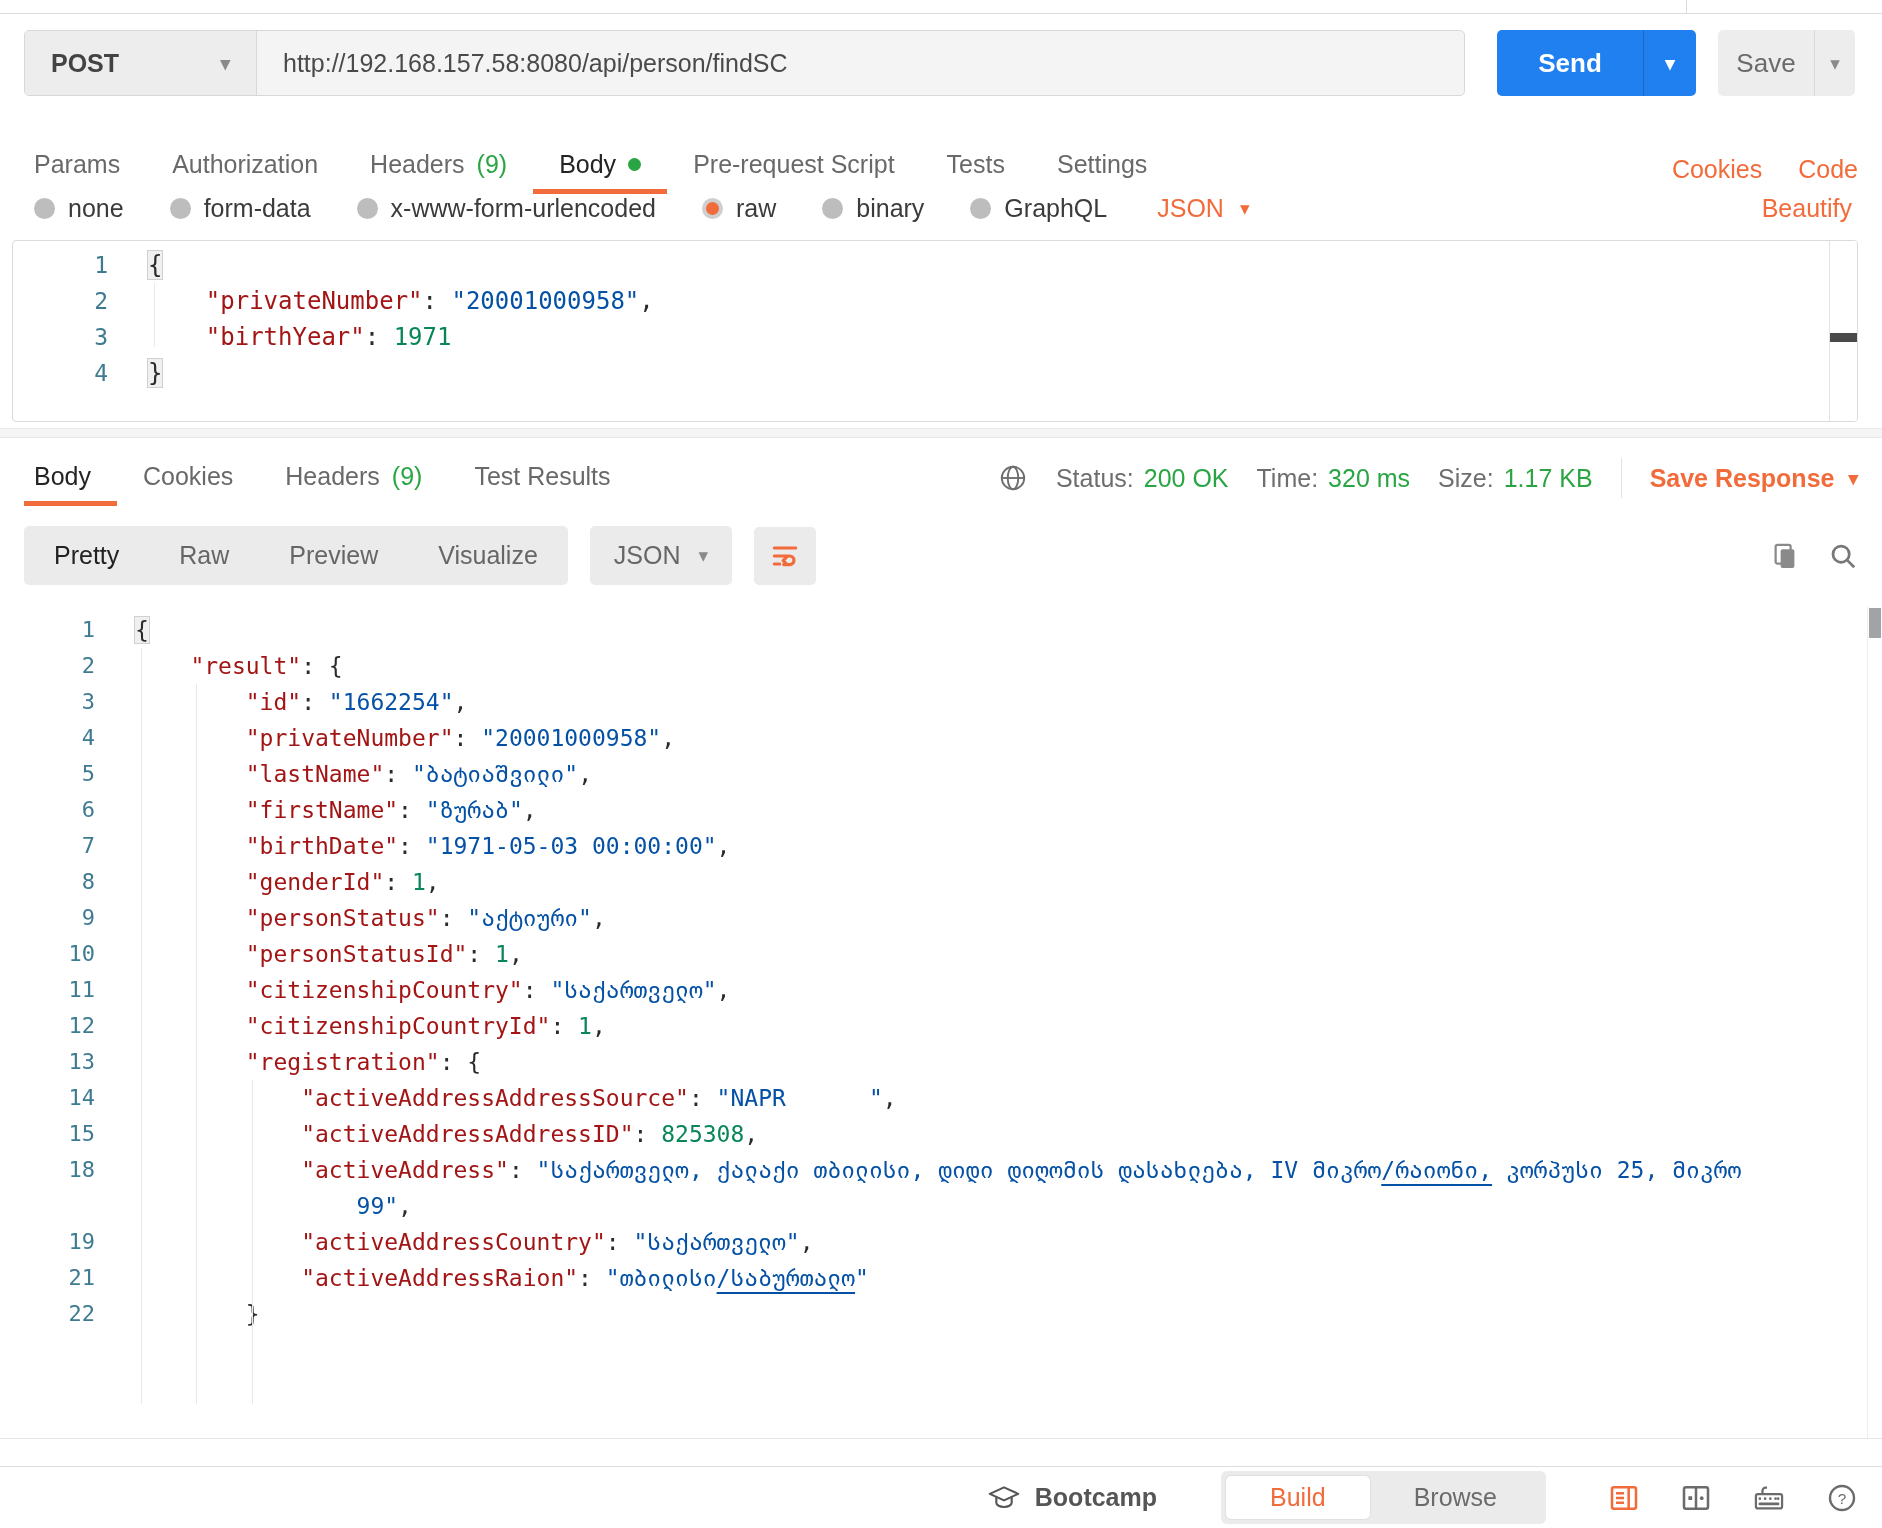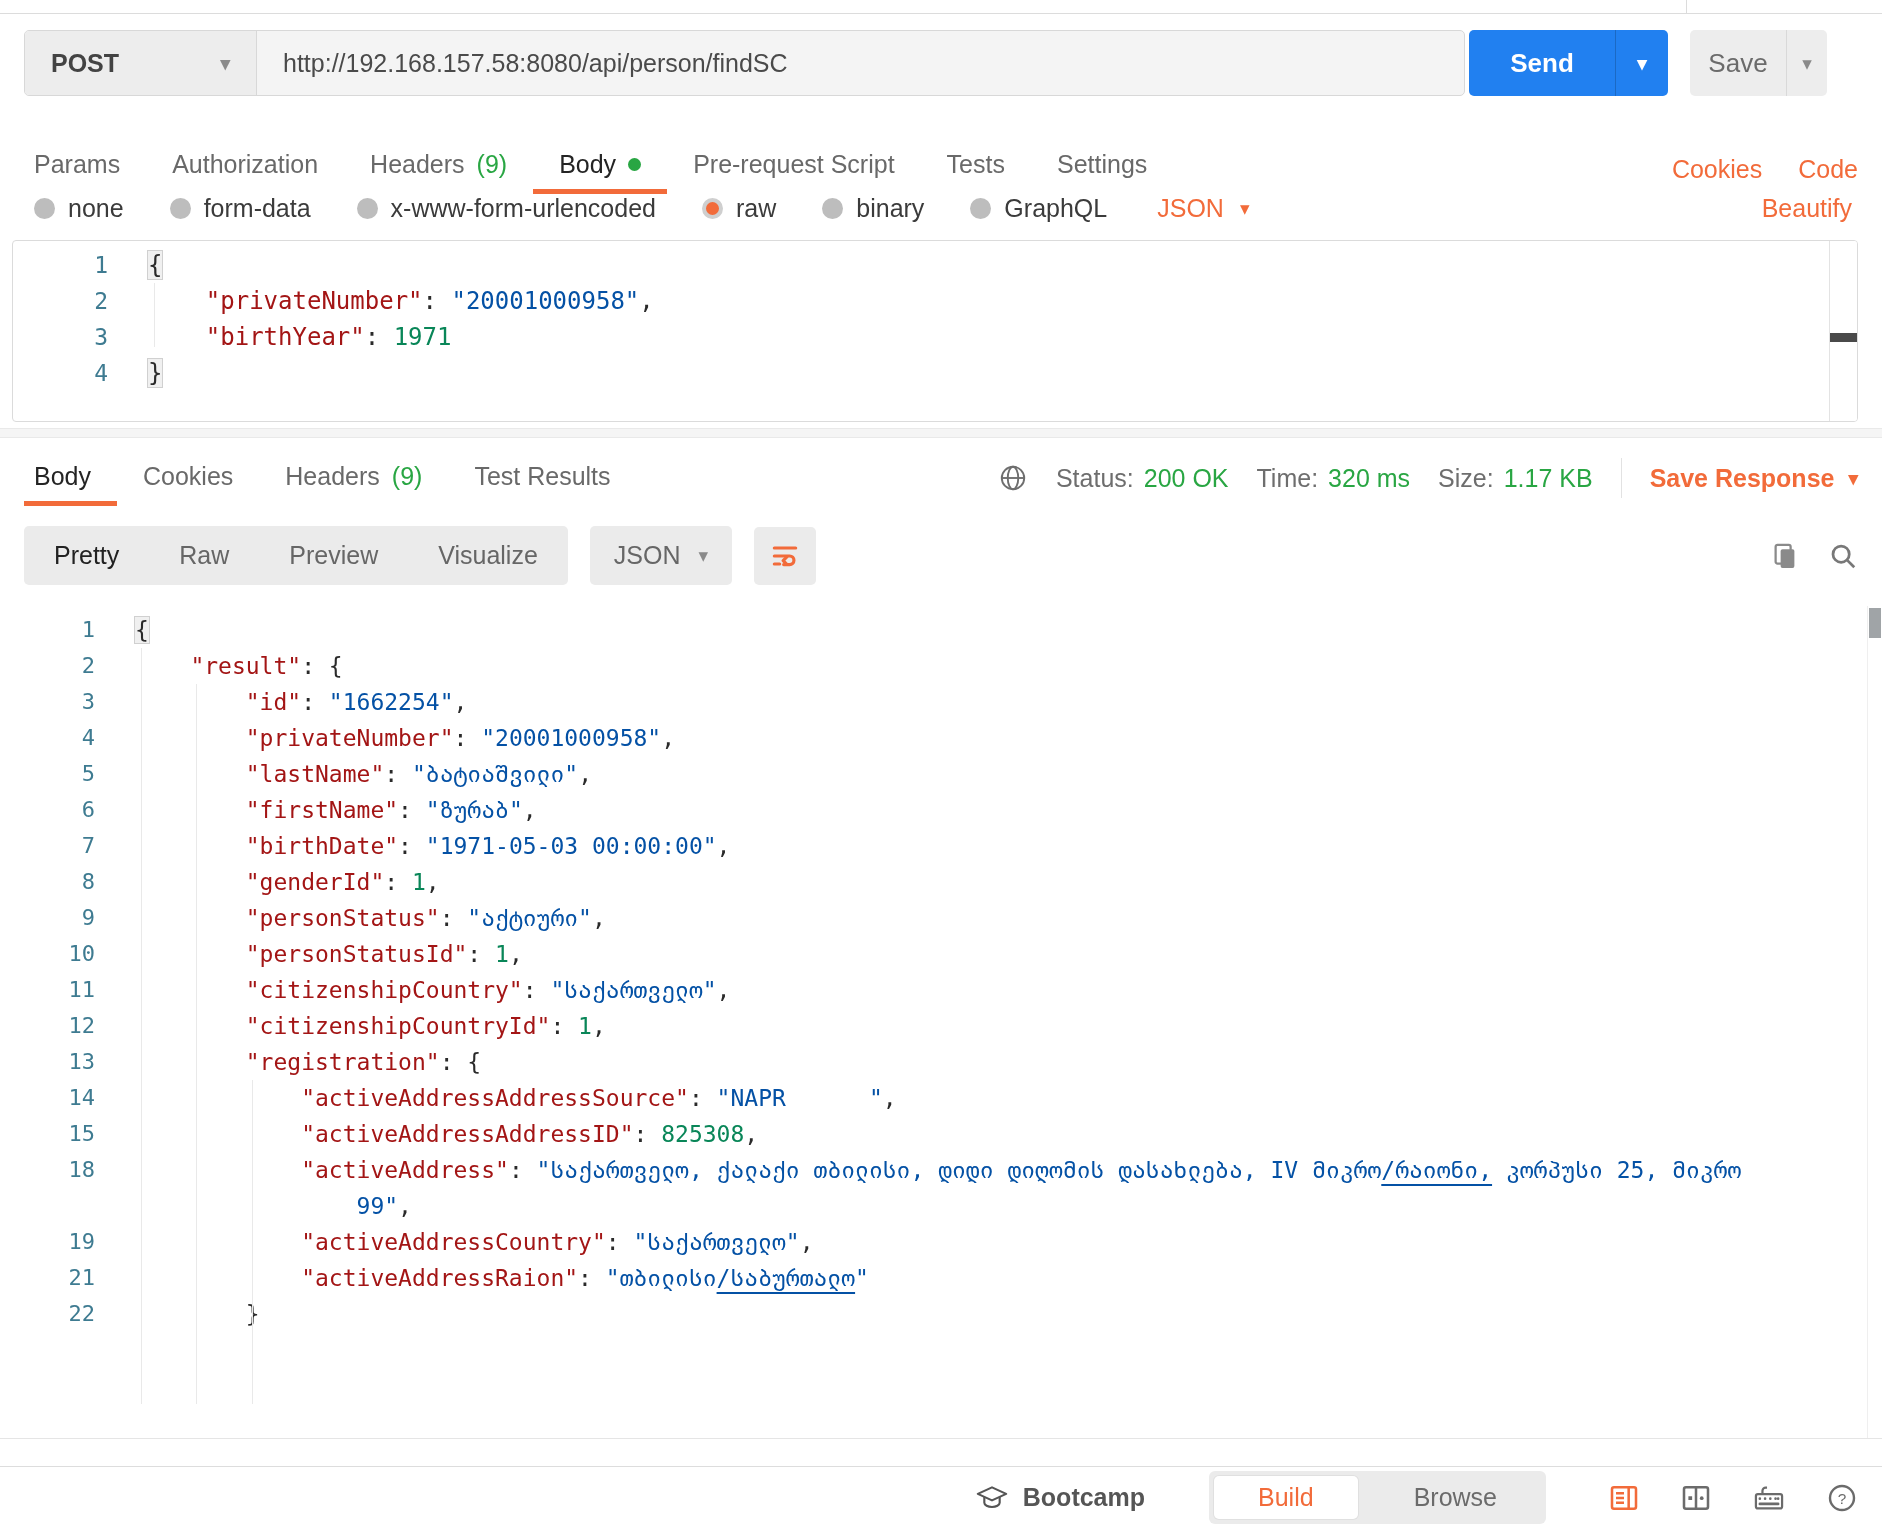--- a/index.html
+++ b/index.html
@@ -9,21 +9,21 @@
     font-family:"Liberation Sans", sans-serif; color:#3b3b3b;
     position:relative;
   }
   
   .topstrip { height:14px; background:#fff; border-bottom:1px solid #dcdcdc; position:relative; }
   .ts-div { position:absolute; left:1686px; top:0; width:1px; height:13px; background:#dcdcdc; }
 
   
   .req { padding:0 24px; }
   .urlrow { display:flex; align-items:stretch; margin-top:16px; height:66px; }
-  .urlbar { width:1441px; display:flex; border:1px solid #d8d8d8; border-radius:5px; overflow:hidden; background:#f4f4f4; margin-right:4px; }
+  .urlbar { width:1441px; display:flex; border:1px solid #d8d8d8; border-radius:5px; overflow:hidden; background:#f4f4f4; margin-right:32px; }
   .method { width:232px; background:#ededed; border-right:1px solid #d8d8d8; display:flex; align-items:center; justify-content:space-between; padding:0 26px; font-weight:700; font-size:25px; color:#434343; cursor:pointer; }
   .url { flex:1; display:flex; align-items:center; padding:0 26px; font-size:25px; color:#4a4a4a; white-space:nowrap; }
   .caret { font-size:19px; color:#8a8a8a; line-height:1; }
   .btn-send { width:199px; background:var(--blue); border-radius:5px; color:#fff; display:flex; align-items:stretch; font-size:26px; font-weight:700; margin-right:22px; cursor:pointer;text-align:center; }
   .btn-send .lbl { flex:1; display:flex; align-items:center; justify-content:center; }
   .btn-send .vdiv { width:1px; background:rgba(0,0,0,.18); }
   .btn-send .car { width:52px; display:flex; align-items:center; justify-content:center; }
   .btn-send .caret { color:#fff; }
   .btn-save { width:137px; background:#ededed; border-radius:5px; color:#6b6b6b; display:flex; align-items:stretch; font-size:26px; font-weight:400; cursor:pointer; }
   .btn-save .lbl { flex:1; display:flex; align-items:center; justify-content:center; }
@@ -90,21 +90,21 @@
   .tool-icons { margin-left:auto; display:flex; align-items:center; gap:28px; color:#707070; }
   .tico { display:flex; cursor:pointer; }
 
   .respbody { position:relative; height:833px; overflow:hidden; margin:21px -24px 0; border-bottom:1px solid #e5e5e5; }
   .vscroll { position:absolute; top:0; right:0; width:15px; height:100%; border-left:1px solid #efefef; }
   .vthumb { position:absolute; top:2px; left:1px; width:12px; height:30px; background:#a0a4a7; }
 
   
   footer { position:absolute; left:0; right:0; bottom:0; height:62px; background:#fff; border-top:1px solid #ddd; display:flex; align-items:center; padding:0 24px; }
   .bootcamp { margin-left:auto; display:flex; align-items:center; gap:14px; color:#555; font-size:25px; font-weight:700; cursor:pointer; }
-  .bb-toggle { background:#ebebeb; border-radius:6px; padding:5px; display:flex; margin-left:64px;gap:12px; }
+  .bb-toggle { background:#ebebeb; border-radius:6px; padding:5px; display:flex; margin-left:64px; }
   .bb { padding:7px 44px; font-size:25px; border-radius:5px; color:#6b6b6b; cursor:pointer; }
   .bb.active { background:#fff; color:var(--accent); box-shadow:0 0 0 1px #e0e0e0; }
   .f-icons { margin-left:62px; display:flex; align-items:center; gap:40px; }
   .fico { display:flex; cursor:pointer; color:#6b6b6b; }
   .fico.orange { color:var(--accent); }
   svg { display:block; }
 </style>
 </head>
 <body style="--accent: #F26B3A; --green: #29A643; --blue: #2180F0; --key: #A31515; --str: #0451A5; --num: #098658; --lnc: #3E7B91;">
 

